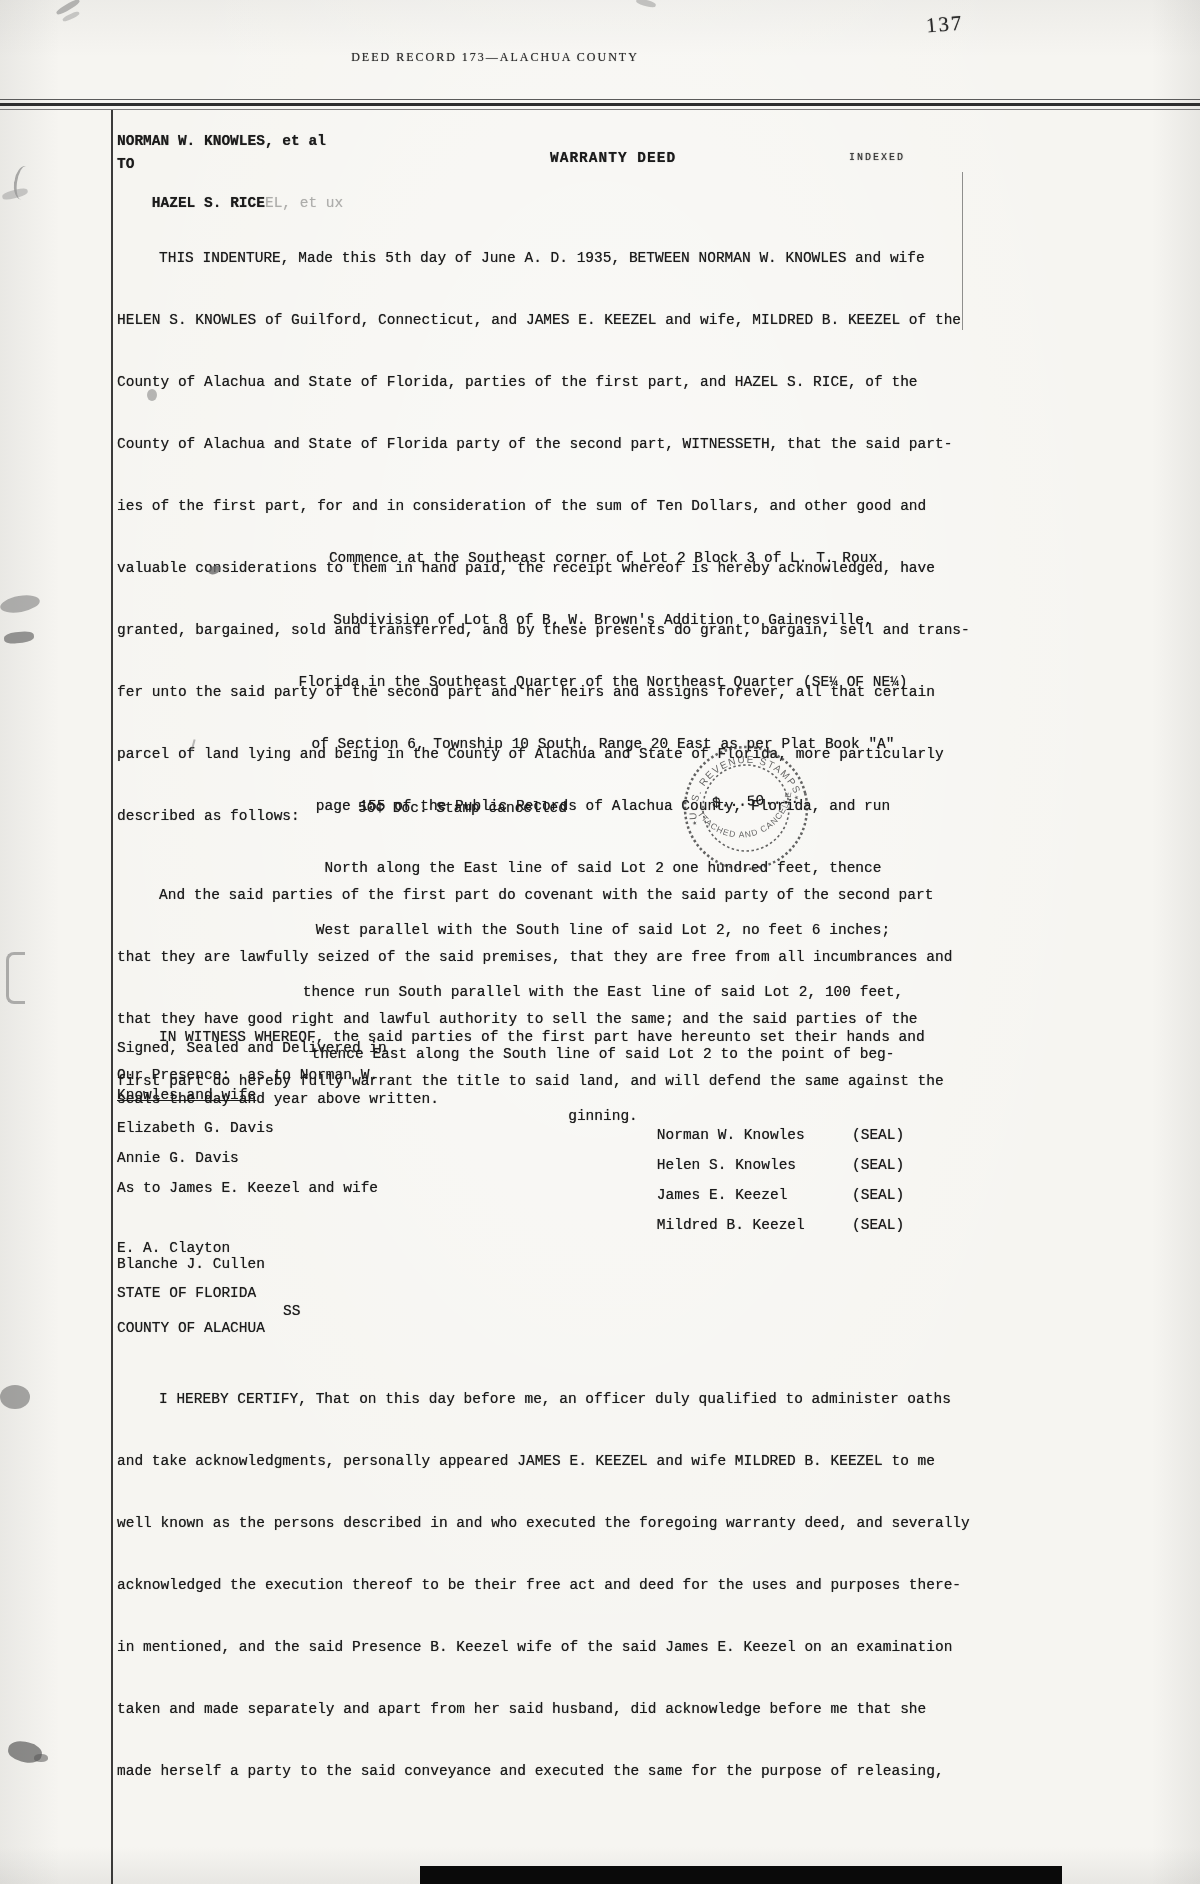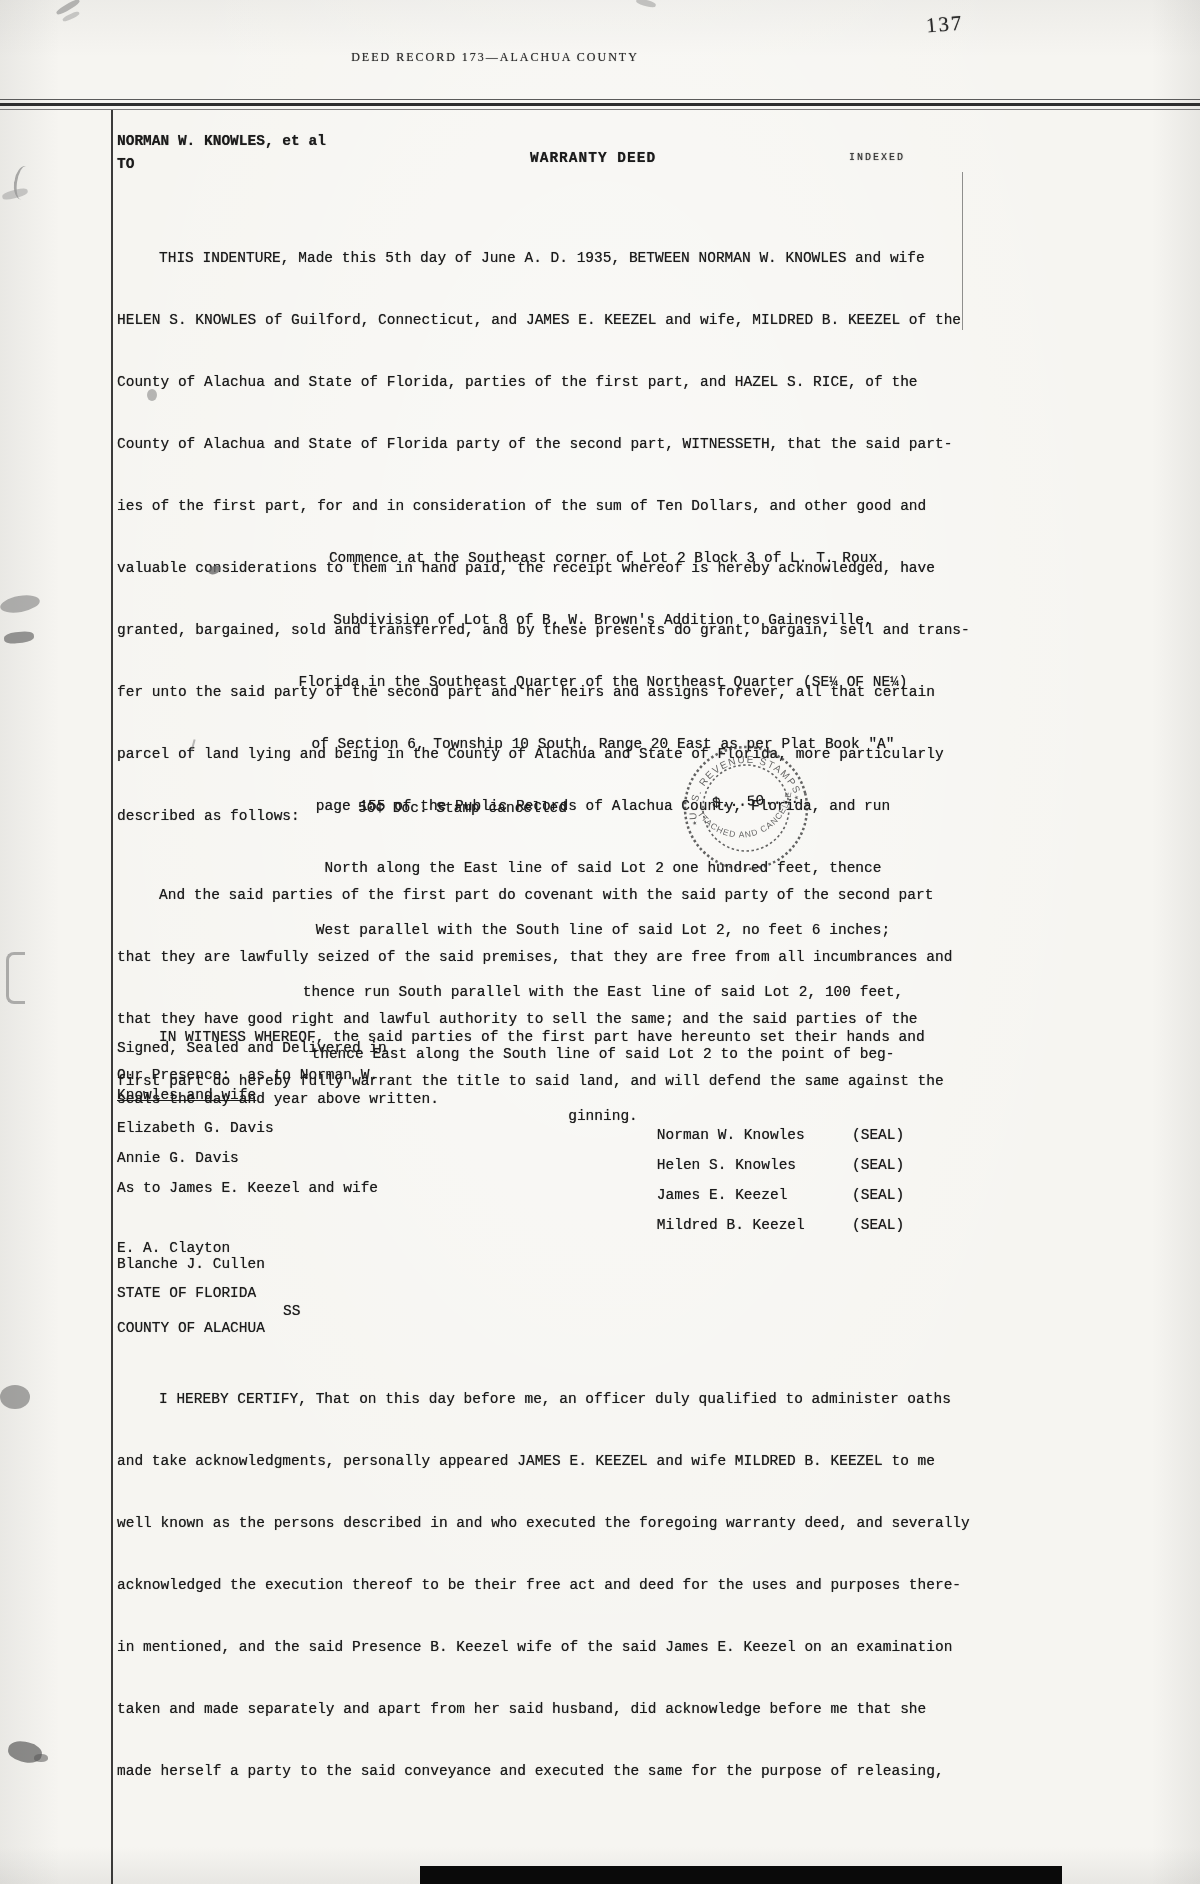--- a/index.html
+++ b/index.html
@@ -38,21 +38,24 @@
 
   <div class="rule" style="top:99px;height:1px;background:#5a5a5a;"></div>
   <div class="rule" style="top:103px;height:3px;background:#2e2e2e;"></div>
   <div class="rule" style="top:109px;height:1px;background:#7a7a7a;"></div>
 
   <div class="abs" style="left:111px;top:110px;width:2px;height:1774px;background:rgba(18,18,18,.82);"></div>
   <div class="abs" style="left:962px;top:172px;width:1px;height:158px;background:rgba(40,40,40,.5);"></div>
 
   <div class="abs tw bold" style="left:117px;top:133px;">NORMAN W. KNOWLES, et al</div>
   <div class="abs tw bold" style="left:117px;top:156px;">TO</div>
-  <div class="abs tw bold" style="left:530px;top:150px;letter-spacing:1px;text-align:center;">WARRANTY DEED</div>
+  <div class="abs tw bold" style="left:117px;top:179px;">
+    <span>HAZEL S. RICE</span><span class="ghost">EL, et ux</span>
+  </div>
+  <div class="abs tw bold" style="left:550px;top:150px;letter-spacing:1px;text-align:center;">WARRANTY DEED</div>
   <div class="abs" style="left:849px;top:152px;font-size:10px;letter-spacing:2px;color:#333;text-shadow:0 0 1.2px rgba(0,0,0,.6);">INDEXED</div>
 
   <div class="abs tw" style="left:117px;top:211px;width:865px;">
     <div class="line indent">THIS INDENTURE, Made this 5th day of June A. D. 1935, BETWEEN NORMAN W. KNOWLES and wife</div>
     <div class="line">HELEN S. KNOWLES of Guilford, Connecticut, and JAMES E. KEEZEL and wife, MILDRED B. KEEZEL of the</div>
     <div class="line">County of Alachua and State of Florida, parties of the first part, and HAZEL S. RICE, of the</div>
     <div class="line">County of Alachua and State of Florida party of the second part, WITNESSETH, that the said part-</div>
     <div class="line">ies of the first part, for and in consideration of the sum of Ten Dollars, and other good and</div>
     <div class="line">valuable considerations to them in hand paid, the receipt whereof is hereby acknowledged, have</div>
     <div class="line">granted, bargained, sold and transferred, and by these presents do grant, bargain, sell and trans-</div>

